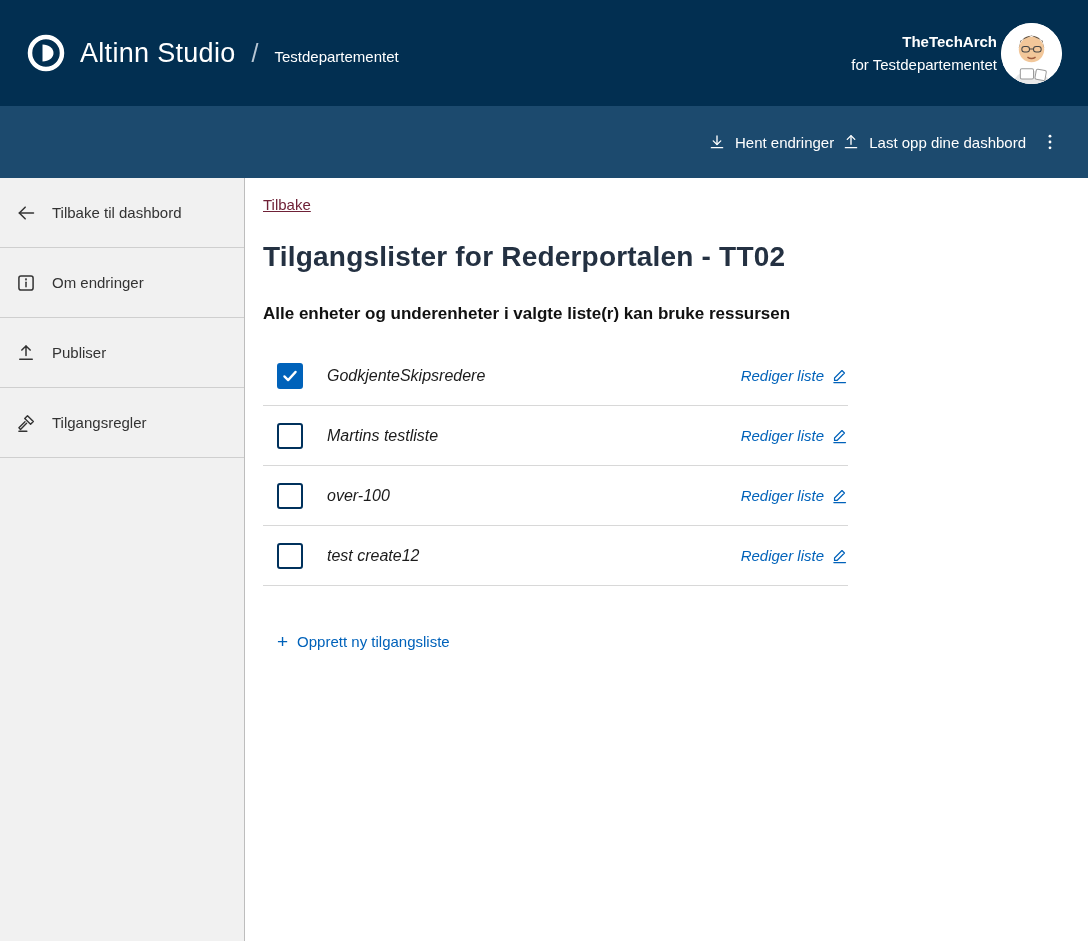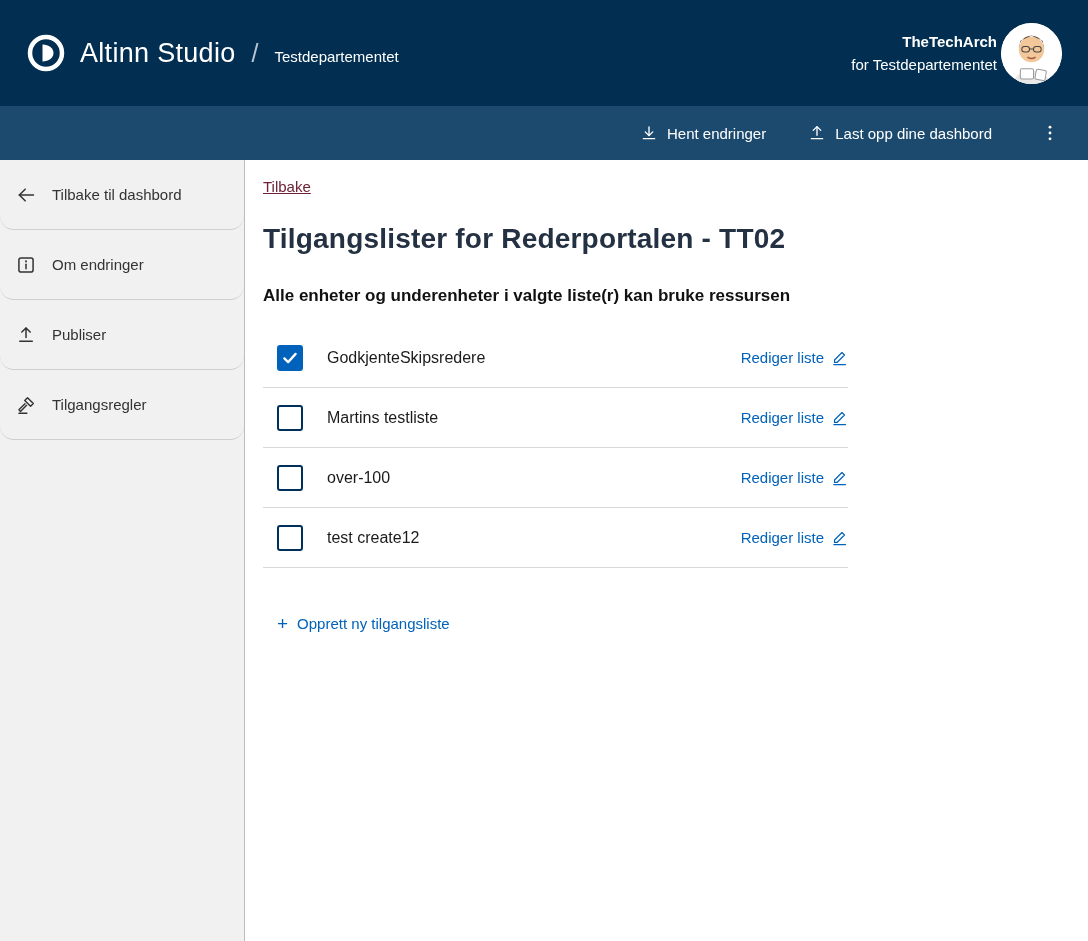--- a/index.html
+++ b/index.html
@@ -23,36 +23,36 @@
   .logo{width:40px;height:40px;display:flex;align-items:center;justify-content:center;cursor:pointer;}
   .app-name{font-size:27px;font-weight:500;letter-spacing:.3px;cursor:pointer;}
   .sep{font-size:25px;color:#b7c6d4;font-weight:300;margin:0 2px;}
   .org{font-size:15px;margin-top:6px;}
   .user{margin-left:auto;display:flex;align-items:center;gap:4px;}
   .user-text{text-align:right;line-height:1.55;}
   .user-name{font-weight:700;font-size:15px;}
   .user-context{font-size:15px;}
   .avatar{width:61px;height:61px;border-radius:50%;overflow:hidden;cursor:pointer;background:#fff;flex-shrink:0;}
   
-  .toolbar{height:54px;background:var(--toolbar-bg);display:flex;align-items:center;justify-content:flex-end;gap:34px;padding-right:24px;}
+  .toolbar{height:72px;background:var(--toolbar-bg);display:flex;align-items:center;justify-content:flex-end;padding-right:24px;}
   .tb-btn{background:none;border:none;color:#fff;display:flex;align-items:center;gap:9px;font-size:15px;font-family:inherit;cursor:pointer;padding:6px 4px;}
   .tb-btn svg{width:18px;height:18px;}
   .tb-menu{background:none;border:none;color:#fff;cursor:pointer;padding:4px;margin-left:6px;}
   .tb-menu svg{width:20px;height:20px;fill:#fff;}
   
   .page-body{display:flex;height:789px;}
   .sidebar{width:245px;background:var(--sidebar-bg);border-right:1px solid #bdbdbd;flex-shrink:0;}
-  .side-item{height:70px;display:flex;align-items:center;gap:16px;padding:0 16px;border-bottom:1px solid #cfcfcf;font-size:15px;color:#333;cursor:pointer;border-radius:14px;}
+  .side-item{height:70px;display:flex;align-items:center;gap:16px;padding:0 16px;border-bottom:1px solid #cfcfcf;font-size:15px;color:#333;cursor:pointer;}
   .side-item svg{width:20px;height:20px;flex-shrink:0;color:#333;}
   
   .content{flex:1;padding:18px 0 16px 18px;}
   .back-link{display:inline-block;font-size:15px;color:var(--back-link);text-decoration:underline;cursor:pointer;}
   h1{margin:27px 0 0;font-size:28px;font-weight:700;color:var(--heading);letter-spacing:.2px;}
   .subtitle{margin:31px 0 0;font-size:17px;font-weight:700;color:#111;}
-  .access-list{margin-top:22px;width:585px;}
+  .access-list{margin-top:22px;width:585px;font-style:italic;}
   .row{height:60px;display:flex;align-items:center;border-bottom:1px solid #d8d8d8;padding-left:14px;}
   .checkbox{width:26px;height:26px;border:2.5px solid var(--checkbox-border);border-radius:3px;background:#fff;display:flex;align-items:center;justify-content:center;cursor:pointer;flex-shrink:0;}
   .checkbox svg{display:none;width:18px;height:18px;}
   .checkbox.checked{background:var(--accent-blue);border-color:var(--accent-blue);}
   .checkbox.checked svg{display:block;}
   .row-label{margin-left:24px;font-size:16px;color:#1b1b1b;}
   .edit-link{margin-left:auto;display:flex;align-items:center;gap:7px;color:var(--accent-blue);font-size:15px;text-decoration:none;cursor:pointer;}
   .edit-link svg{width:17px;height:17px;}
   .create-link{margin-top:46px;margin-left:14px;display:inline-flex;align-items:center;gap:9px;color:var(--accent-blue);font-size:15px;text-decoration:none;cursor:pointer;}
   .plus{font-size:19px;line-height:1;font-weight:400;}

